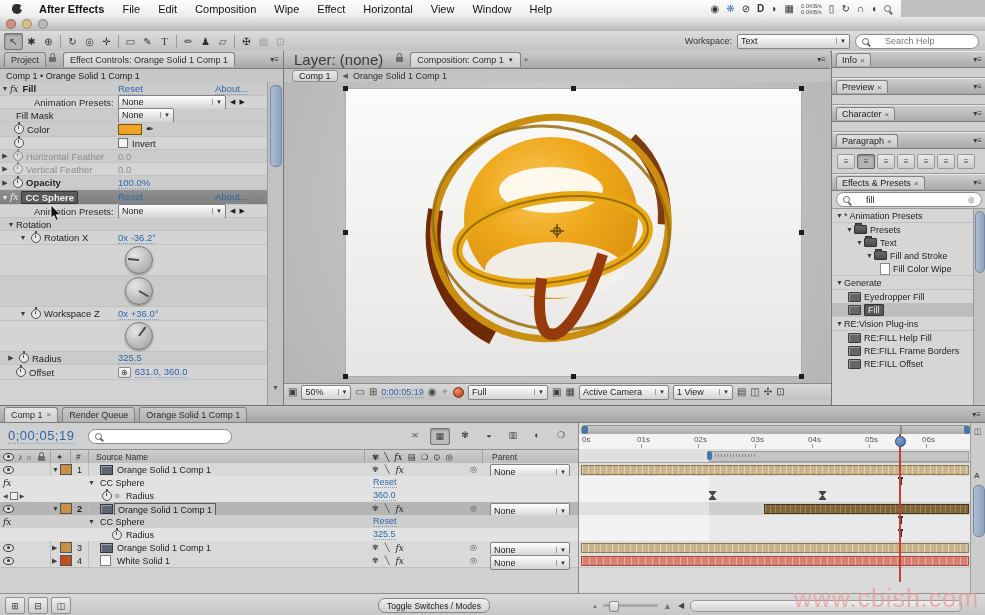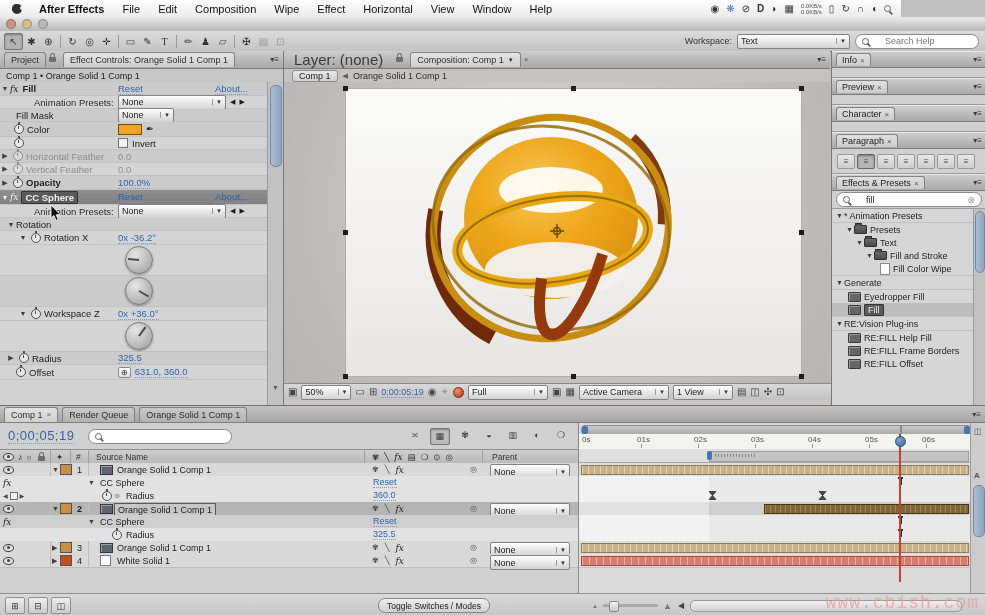--- a/index.html
+++ b/index.html
@@ -135,21 +135,21 @@
   .outwa{position:absolute;left:0;top:0;width:130px;bottom:0;background:rgba(255,255,255,.4);pointer-events:none;}
   .kf{position:absolute;top:2px;}
   .ibeam{position:absolute;top:1px;width:5px;height:10px;border-top:2px solid #2f2f2f;border-bottom:2px solid #2f2f2f;}
   .ibeam::after{content:"";position:absolute;left:1.5px;top:0;width:2px;height:6px;background:#2f2f2f;}
   #playline{position:absolute;top:11px;width:2px;background:#c0442c;z-index:5;}
   #playhead{position:absolute;width:9px;height:9px;border-radius:50%;background:radial-gradient(circle at 35% 30%,#7da3cc,#3c6ea5);border:1px solid #2a4f7d;z-index:6;}
   #tl-bottom{position:absolute;left:0;top:187px;width:985px;height:23px;background:linear-gradient(#d9d9d9,#c5c5c5);border-top:1px solid #909090;display:flex;align-items:center;}
   .pill{height:13px;display:inline-flex;align-items:center;padding:0 8px;border:1px solid #868686;border-radius:7px;
         background:linear-gradient(#efefef,#cfcfcf);font-size:8.5px;color:#222;}
   #tl-scrollstrip{position:absolute;left:970px;top:17px;width:15px;bottom:23px;background:#cccccc;border-left:1px solid #9b9b9b;}
-  #watermark{right:6px;bottom:2px;font-family:Liberation Mono, monospace;font-size:18px;letter-spacing:1px;
+  #watermark{right:6px;bottom:2px;font-family:Liberation Sans, sans-serif;font-size:25px;letter-spacing:1px;
              color:rgba(232,160,160,.8);z-index:50;}
   .slider{width:55px;height:3px;background:#a9a9a9;border-radius:2px;position:relative;}
   .slider .knob{position:absolute;left:6px;top:-3px;width:8px;height:9px;background:linear-gradient(#f3f3f3,#c9c9c9);border:1px solid #8a8a8a;border-radius:2px;}
 </style>
 </head>
 <body>
 
 <div id="menubar" class="abs">
   <span class="apple"></span>
   <span class="mi" style="font-weight:bold">After Effects</span>

